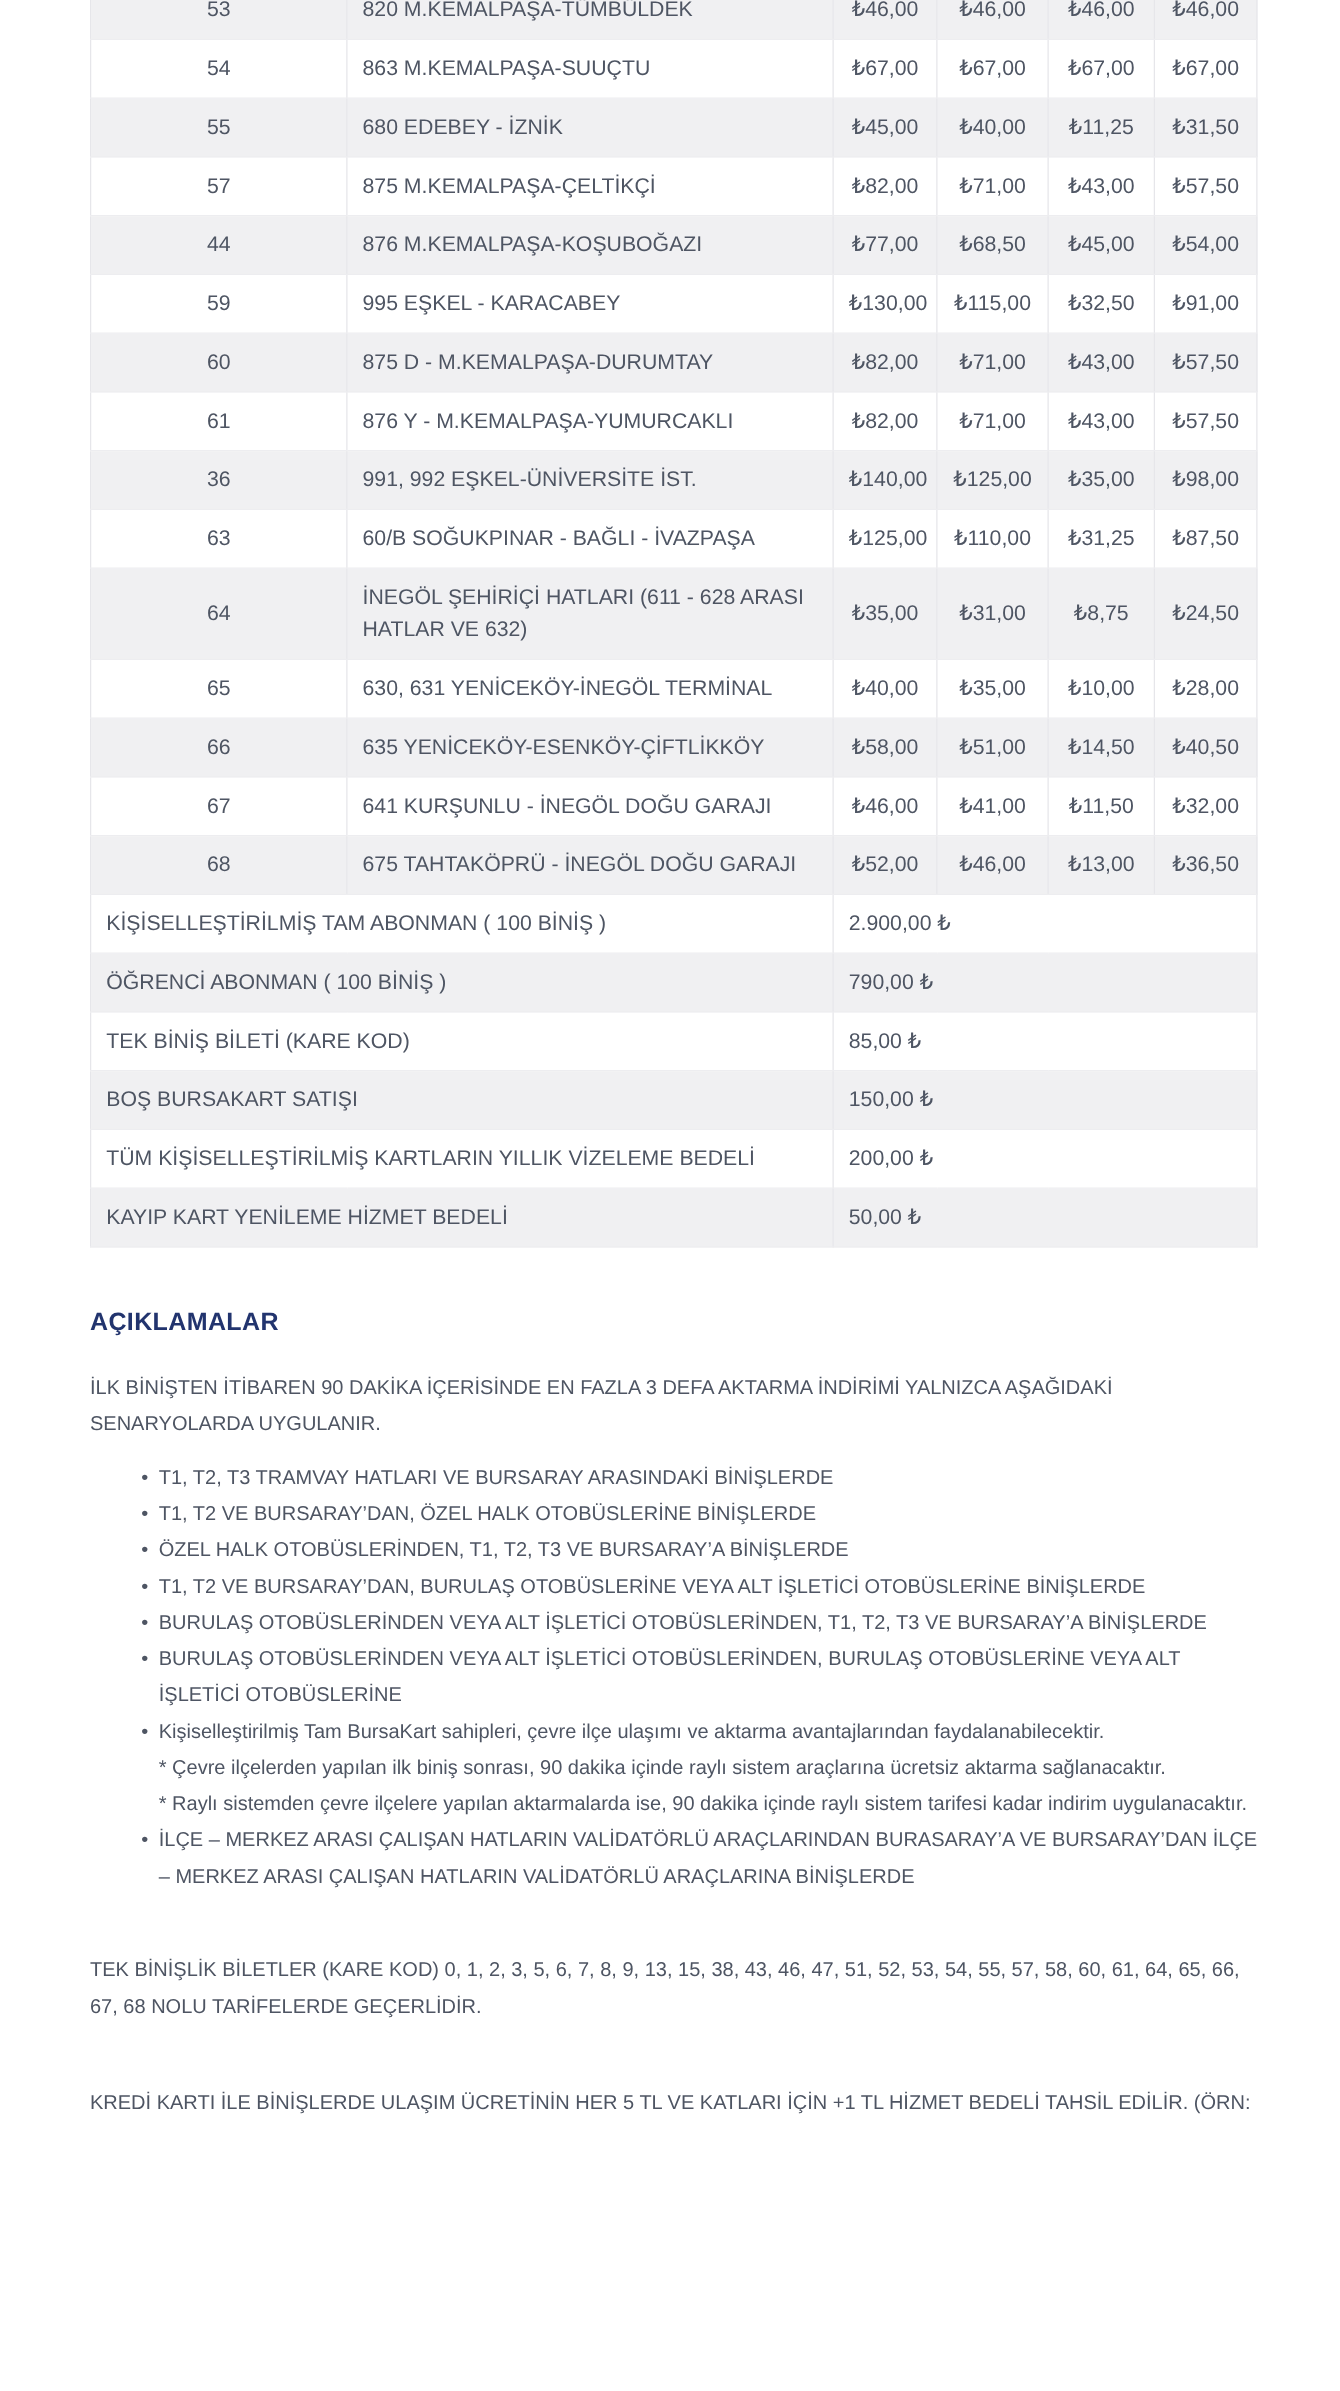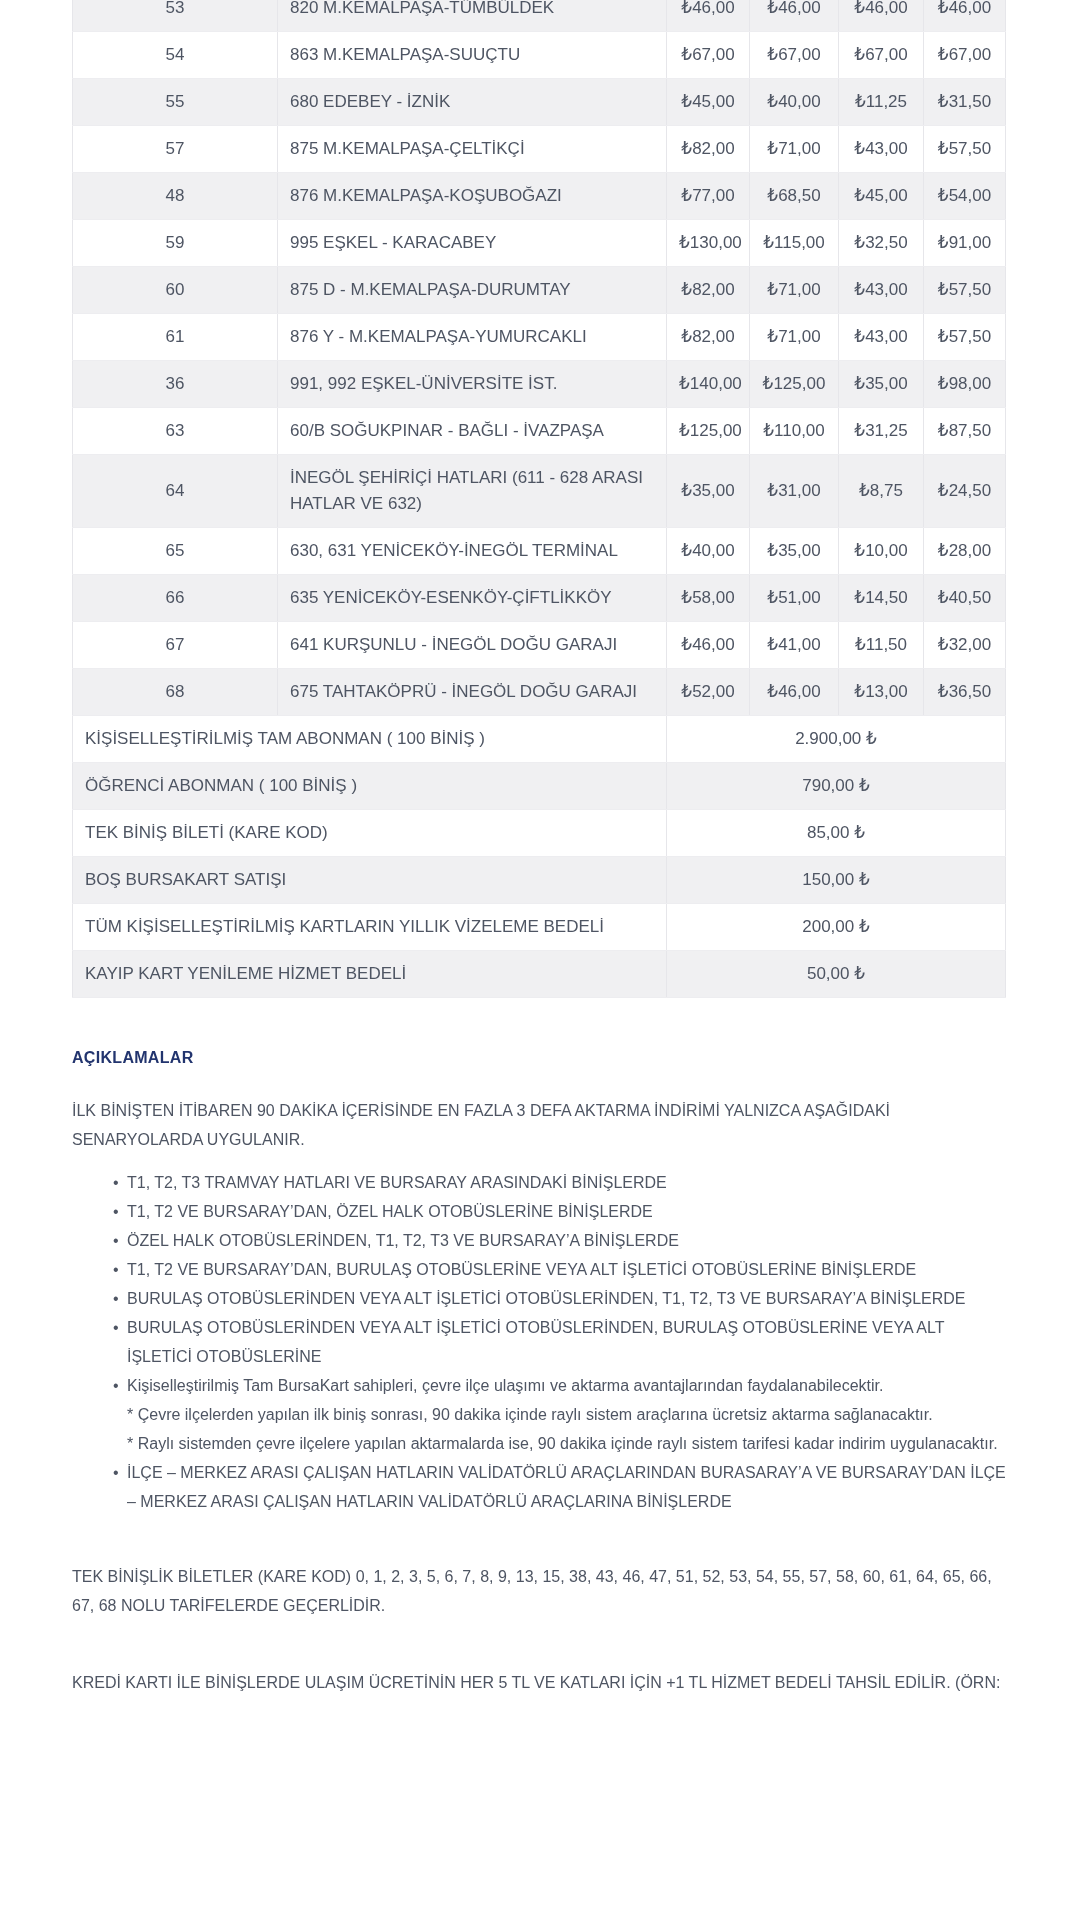--- a/index.html
+++ b/index.html
@@ -37,26 +37,26 @@
     padding:10px 12px;
     line-height:26px;
     vertical-align:middle;
   }
   #fare-body tr:nth-child(odd) td{background:var(--stripe);}
   #fare-body tr:nth-child(even) td{background:var(--row-white);}
   .cell-no{text-align:center;}
   .cell-name{text-align:left;}
   .cell-price{text-align:center;padding:10px 4px;}
   .cell-sum-label{text-align:left;padding-left:14px;}
-  .cell-sum-value{text-align:center;}
+  .cell-sum-value{}
 
   .notes{width:938px;font-size:16px;line-height:29px;}
   .notes h2{
     margin:48px 0 0 0;
-    font-size:16px;
+    font-size:20px;
     line-height:24px;
     color:var(--heading);
     font-weight:bold;
     letter-spacing:.3px;
   }
   .notes p{margin:0;}
   .notes .intro{margin-top:26px;}
   .notes ul{
     margin:14px 0 0 0;
     padding:0 0 0 43px;
@@ -125,21 +125,21 @@
           </tr>
           <tr>
             <td class="cell-no">57</td>
             <td class="cell-name">875 M.KEMALPAŞA-ÇELTİKÇİ</td>
             <td class="cell-price">₺82,00</td>
             <td class="cell-price">₺71,00</td>
             <td class="cell-price">₺43,00</td>
             <td class="cell-price">₺57,50</td>
           </tr>
           <tr>
-            <td class="cell-no">48</td>
+            <td class="cell-no">44</td>
             <td class="cell-name">876 M.KEMALPAŞA-KOŞUBOĞAZI</td>
             <td class="cell-price">₺77,00</td>
             <td class="cell-price">₺68,50</td>
             <td class="cell-price">₺45,00</td>
             <td class="cell-price">₺54,00</td>
           </tr>
           <tr>
             <td class="cell-no">59</td>
             <td class="cell-name">995 EŞKEL - KARACABEY</td>
             <td class="cell-price">₺130,00</td>

